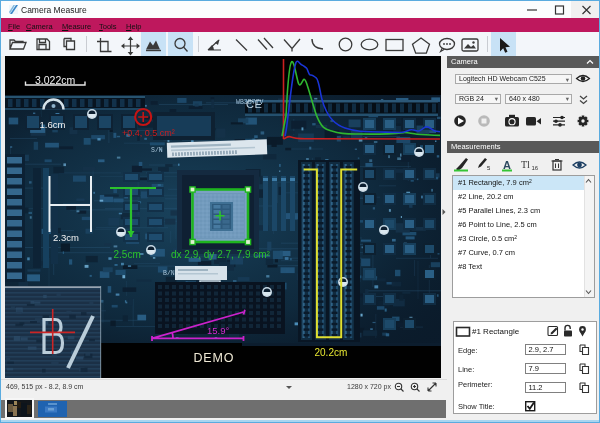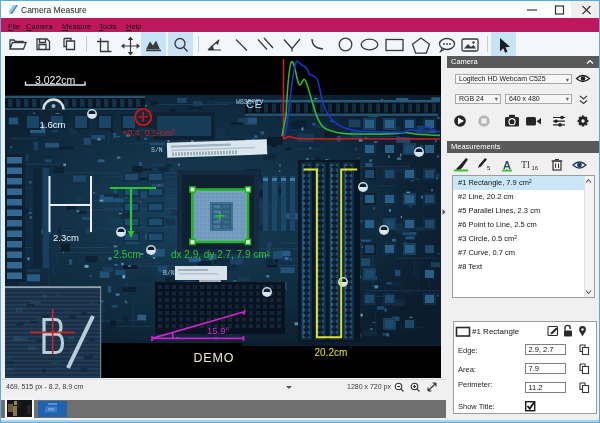--- a/index.html
+++ b/index.html
@@ -1337,21 +1337,21 @@
    <path d="M97,10.5 l5,-5 1.5,1.5 -5,5 -2,0.5 z" fill="#2a2a2a"></path>
    <rect x="110" y="8.5" width="8" height="6" rx="0.8" fill="#2a2a2a"></rect>
    <path d="M111,8.5 v-2.5 a2.6,2.6 0 0 1 5.2,0 v1" fill="none" stroke="#2a2a2a" stroke-width="1.4"></path>
    <circle cx="128.5" cy="7.5" r="3.4" fill="#2a2a2a"></circle>
    <path d="M128.5,14.5 l-2.8,-5 h5.6 z" fill="#2a2a2a"></path>
    <circle cx="128.5" cy="7.5" r="1.2" fill="#fff"></circle>
   </svg>
   <div class="plbl" style="left:18px;top:5.5px;font-size:8px;color:#111">#1 Rectangle</div>
   <div class="plbl" style="left:4px;top:24px">Edge:</div>
   <div class="pin" style="left:71px;top:22px">2.9, 2.7</div>
-  <div class="plbl" style="left:4px;top:43px">Area:</div>
+  <div class="plbl" style="left:4px;top:43px">Line:</div>
   <div class="pin" style="left:71px;top:41px">7.9</div>
   <div class="plbl" style="left:4px;top:58px">Perimeter:</div>
   <div class="pin" style="left:71px;top:60px">11.2</div>
   <div class="plbl" style="left:4px;top:80.5px">Show Title:</div>
   <svg class="abs" style="left:71px;top:79.5px" width="11" height="11" viewBox="0 0 11 11">
    <rect x="0.7" y="0.7" width="9" height="9" fill="#fff" stroke="#1a1a1a" stroke-width="1.4"></rect>
    <path d="M2.5,5 l2.3,2.8 L9,1.5" stroke="#1a1a1a" stroke-width="1.8" fill="none"></path>
   </svg>
   <svg class="abs" style="left:124px;top:0" width="13" height="93" viewBox="0 0 13 93">
    <g fill="none" stroke="#333" stroke-width="1.1">

